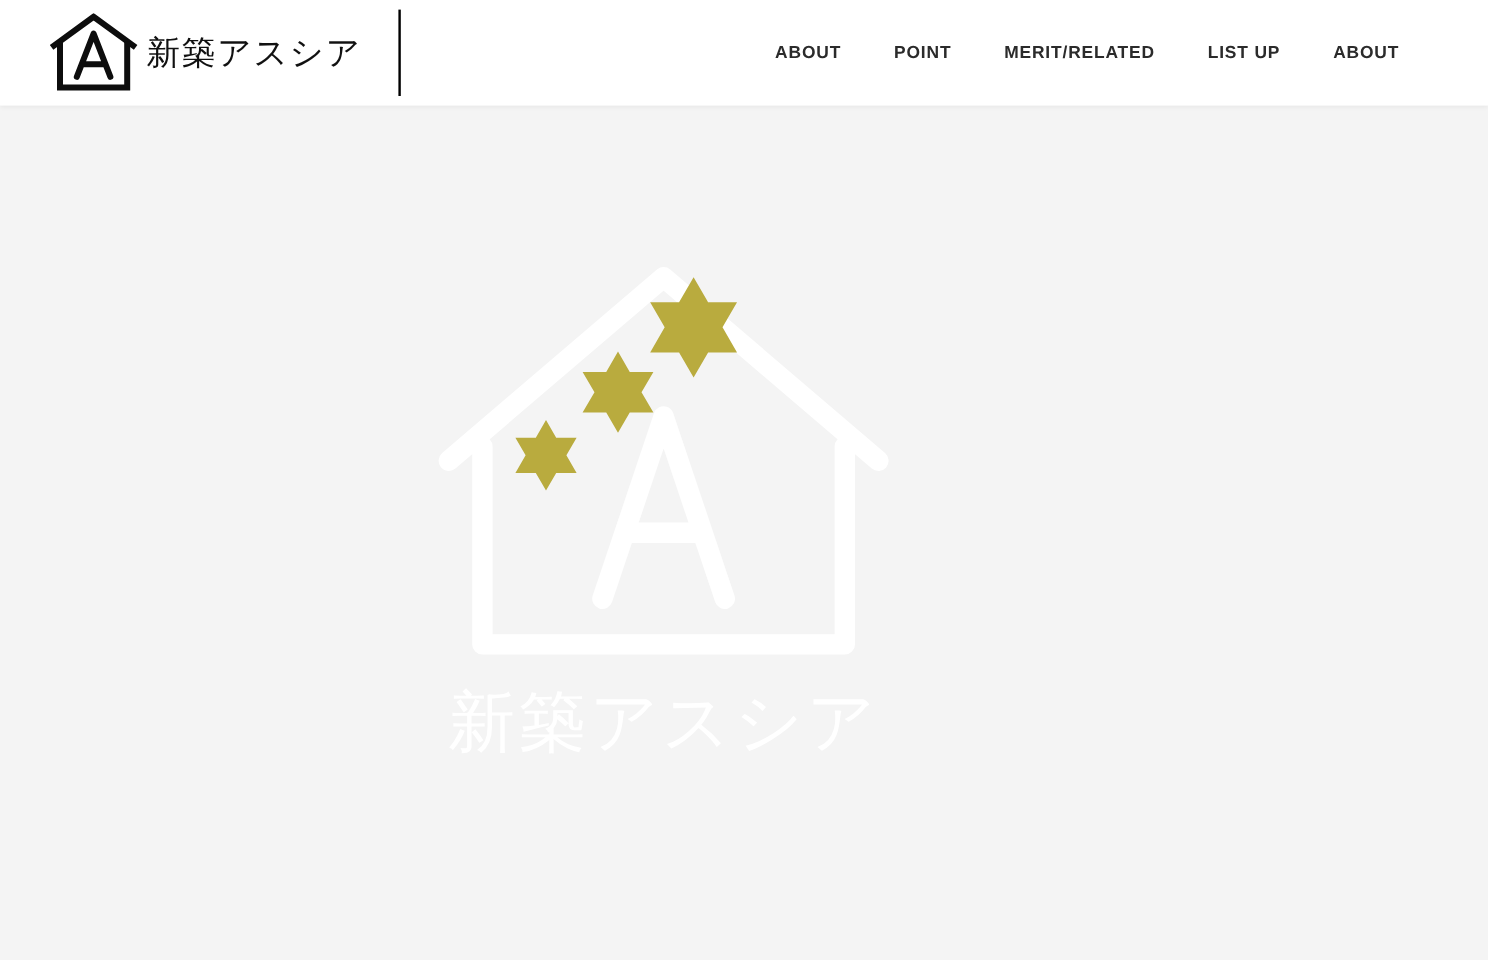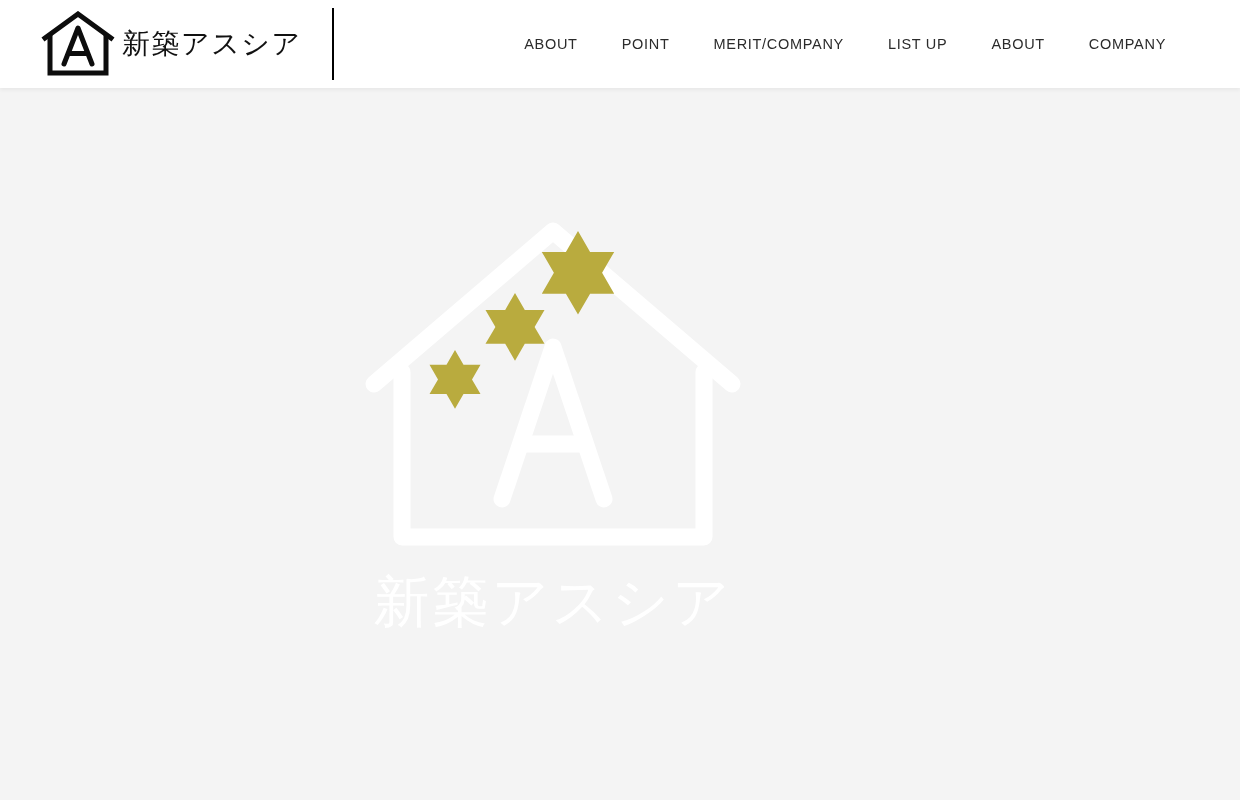--- a/index.html
+++ b/index.html
@@ -79,21 +79,21 @@
     display: flex;
     align-items: center;
   }
 
   #main-nav li { display: block; }
 
   .nav-link {
     display: block;
     padding: 10px 22px;
     font-size: 14.5px;
-    font-weight: normal;
+    font-weight: bold;
     letter-spacing: 0.7px;
     color: #2b2b2b;
     text-decoration: none;
     white-space: nowrap;
   }
 
   
   #splash {
     position: absolute;
     top: 88px; left: 0;
@@ -153,30 +153,27 @@
 
   <nav id="main-nav">
     <ul>
       <li>
         <a class="nav-link" href="#">ABOUT</a>
       </li>
       <li>
         <a class="nav-link" href="#">POINT</a>
       </li>
       <li>
-        <a class="nav-link" href="#">MERIT/COMPANY</a>
+        <a class="nav-link" href="#">MERIT/RELATED</a>
       </li>
       <li>
         <a class="nav-link" href="#">LIST UP</a>
       </li>
       <li>
         <a class="nav-link" href="#">ABOUT</a>
-      </li>
-      <li>
-        <a class="nav-link" href="#">COMPANY</a>
       </li>
     </ul>
   </nav>
 </header>
 
 <main id="splash">
 
   <div id="splash-logo">
     <svg viewBox="0 0 560 470" xmlns="http://www.w3.org/2000/svg" aria-hidden="true">
 

